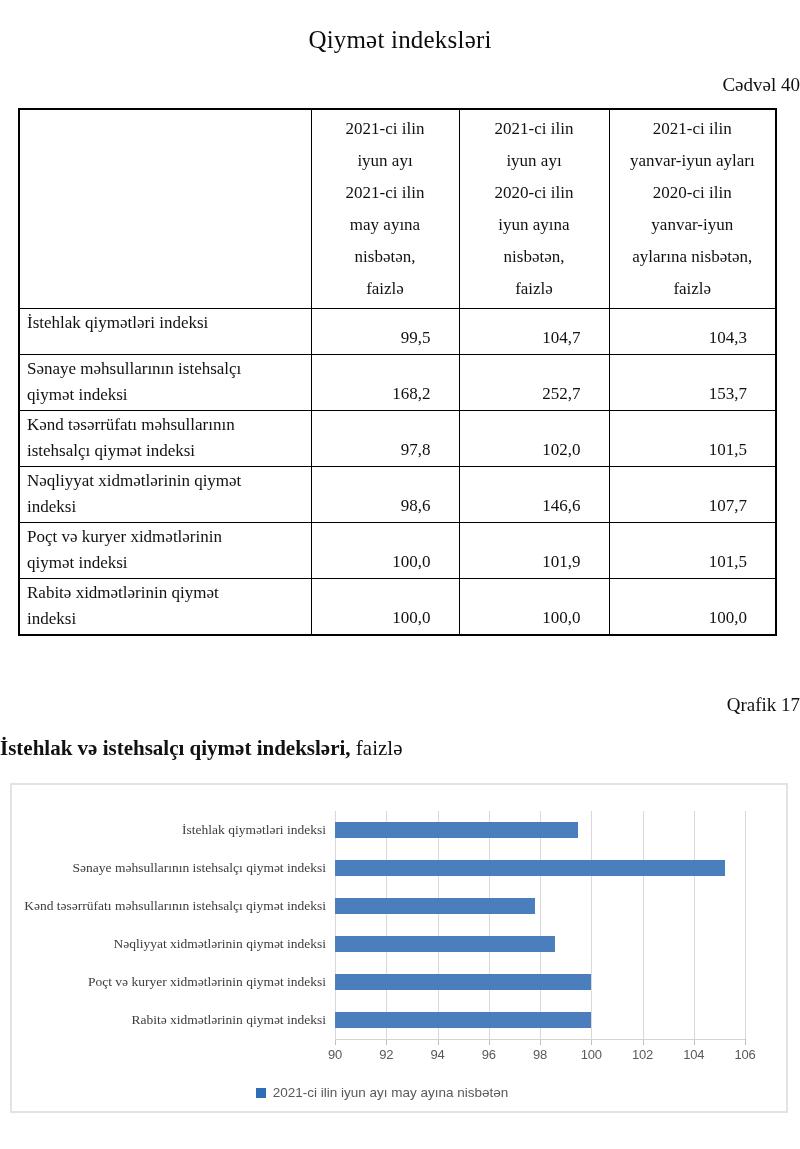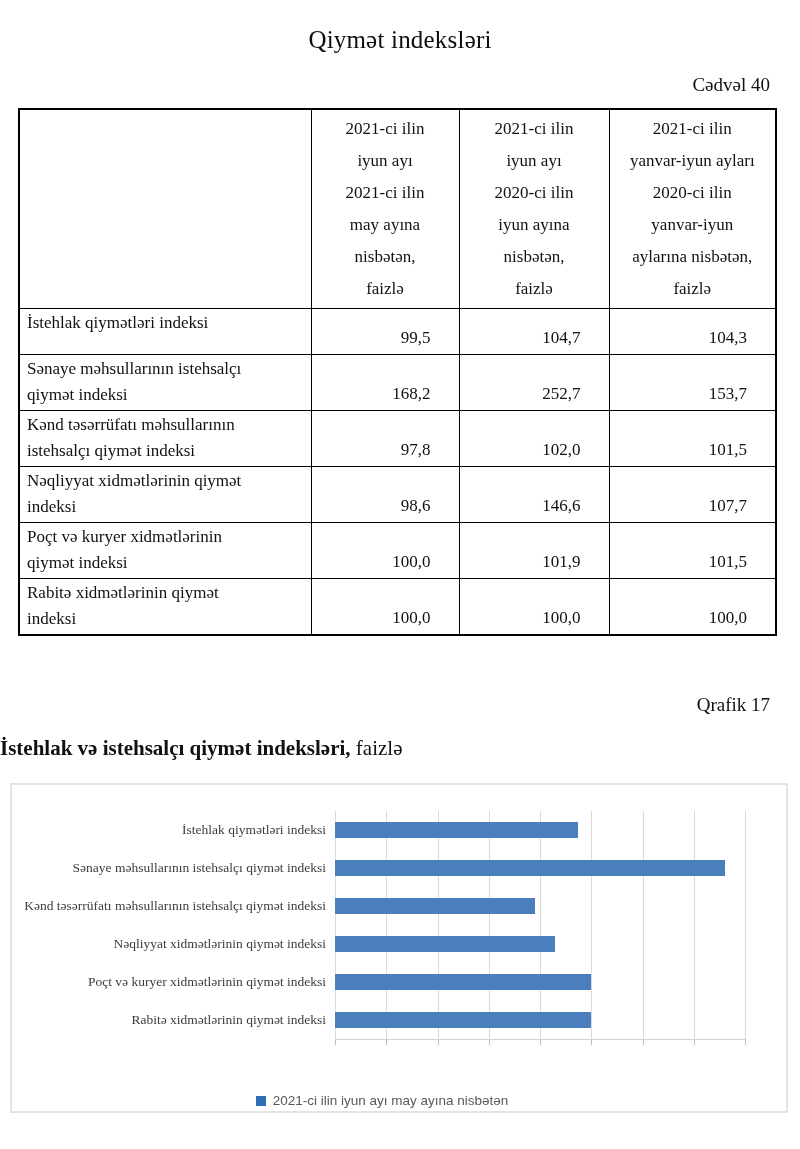--- a/index.html
+++ b/index.html
@@ -8,21 +8,21 @@
     width: 800px; height: 1149px;
     font-family: "Liberation Serif", serif;
     color: #111; position: relative; overflow: hidden;
   }
 
   .page-title {
     text-align: center; font-size: 25px; font-weight: normal;
     margin-top: 26px; letter-spacing: .2px; color: #0d0d0d;
   }
   .caption-right {
-    text-align: right; font-size: 19px; margin-right: 30px;
+    text-align: right; font-size: 19px; 
   }
   .table-caption { margin-top: 20px; }
   .chart-caption { margin-top: 58px; }
 
   table.idx {
     border-collapse: collapse; margin: 12px 0 0 18px;
     width: 757px; table-layout: fixed;
     font-size: 17px; border: 2px solid #000;
   }
   table.idx col.c-label { width: 292px; }
@@ -69,21 +69,21 @@
     height: 16px; background: #4a7ebc;
   }
 
   .tick-labels {
     position: absolute; left: 323px; top: 262px; width: 410px; height: 18px;
     font-family: "Liberation Sans", sans-serif; font-size: 13px; color: #595959;
   }
   .tick-labels span { position: absolute; transform: translateX(-50%); letter-spacing: -0.3px; }
 
   .legend {
-    position: absolute; left: 0; top: 308px; width: 740px;
+    position: absolute; left: 0; top: 300px; width: 740px;
     display: flex; justify-content: center; align-items: center; gap: 7px;
     font-family: "Liberation Sans", sans-serif; font-size: 13.5px; color: #595959;
   }
   .legend-swatch { width: 10px; height: 10px; background: #2f6db5; display: inline-block; }
 </style>
 </head>
 <body>
 
 <div class="page-title">Qiymət indeksləri</div>
 
@@ -218,17 +218,28 @@
           <div class="bar" style="width: 62.5%; background: rgb(74, 126, 188);"></div>
         </div>
       </div>
       <div class="chart-row">
         <div class="cat-label">Rabitə xidmətlərinin qiymət indeksi</div>
         <div class="bar-track">
           <div class="bar" style="width: 62.5%; background: rgb(74, 126, 188);"></div>
         </div>
       </div>
     </div>
+  <div class="tick-labels" id="tick-labels">
+      <span style="left: 0%;">90</span>
+      <span style="left: 12.5%;">92</span>
+      <span style="left: 25%;">94</span>
+      <span style="left: 37.5%;">96</span>
+      <span style="left: 50%;">98</span>
+      <span style="left: 62.5%;">100</span>
+      <span style="left: 75%;">102</span>
+      <span style="left: 87.5%;">104</span>
+      <span style="left: 100%;">106</span>
+    </div>
   <div class="legend">
     <span class="legend-swatch"></span>
     <span>2021-ci ilin iyun ayı may ayına nisbətən</span>
   </div>
 </div>
 
 </body></html>

